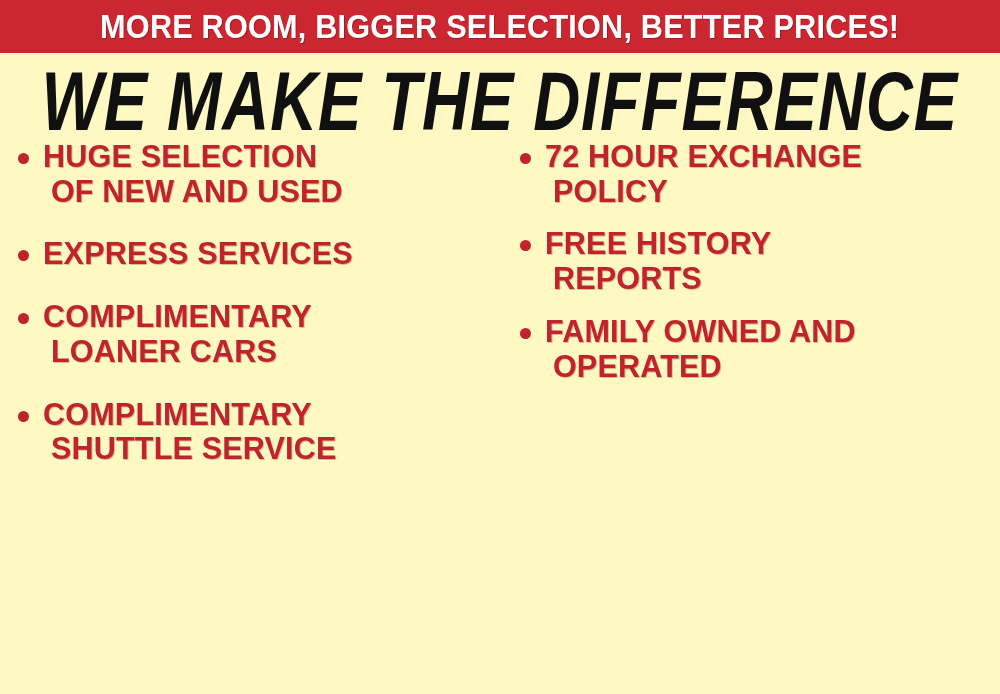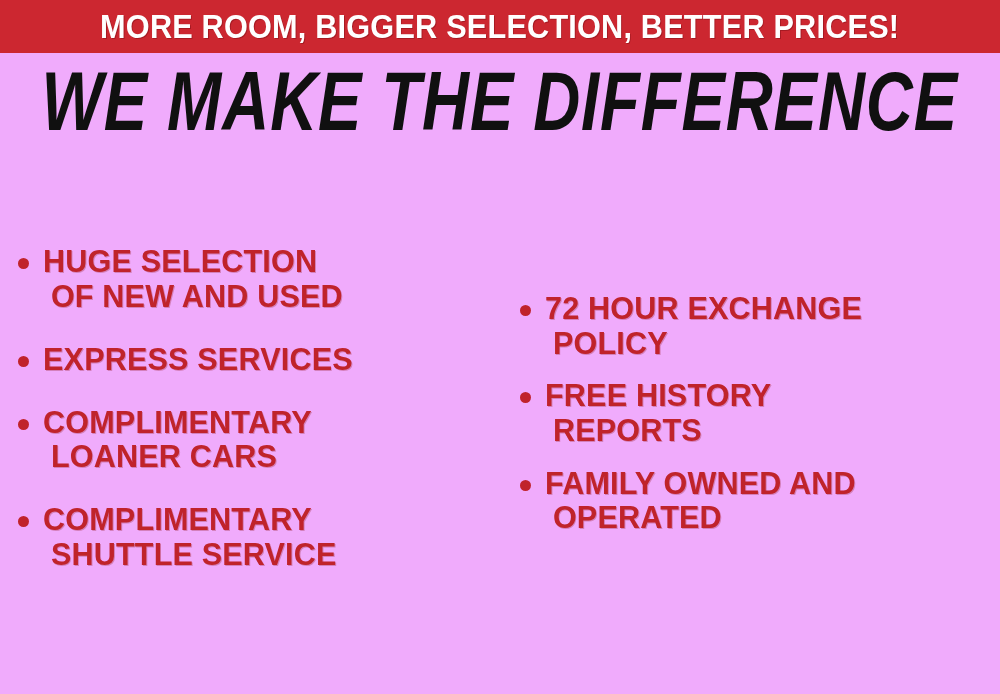--- a/index.html
+++ b/index.html
@@ -12,21 +12,21 @@
     height: 694px;
     overflow: hidden;
     font-family: "Liberation Sans", sans-serif;
     background: #fefefe;
   }
 
   .poster {
     position: relative;
     width: 1000px;
     height: 694px;
-    background: #f0abfc;
+    background: #fef9c3;
     box-sizing: border-box;
   }
 
   
   .banner {
     position: absolute;
     left: 0;
     top: 0;
     width: 1000px;
     height: 53px;
@@ -71,25 +71,25 @@
     white-space: nowrap;
     letter-spacing: 1px;
     transform: scaleX(0.88) scaleY(1.12);
     transform-origin: center center;
   }
 
   
   .columns {
     position: absolute;
     left: 0;
-    top: 152px;
+    top: 140px;
     width: 1000px;
     height: 542px;
     display: flex;
-    align-items: center;
+    align-items: flex-start;
   }
   .column {
     box-sizing: border-box;
   }
   .column.left {
     width: 500px;
     padding-left: 18px;
     padding-right: 4px;
   }
   .column.right {

